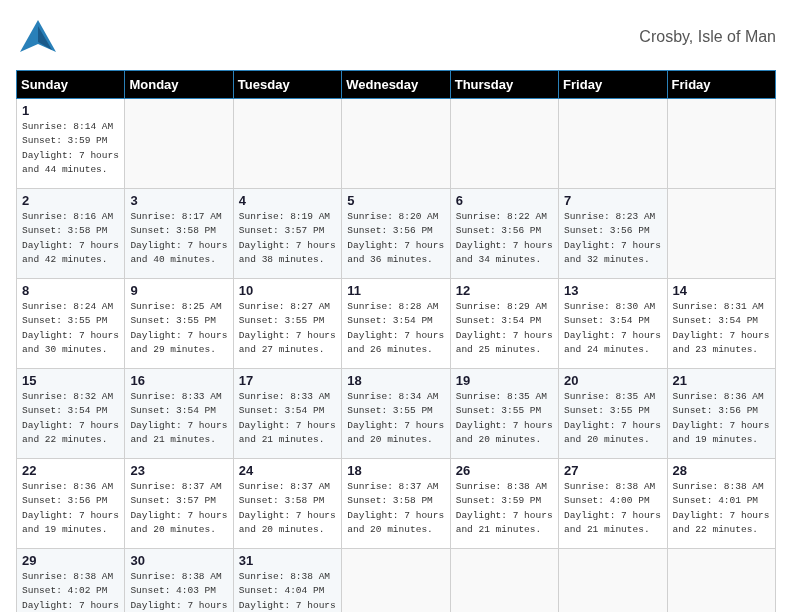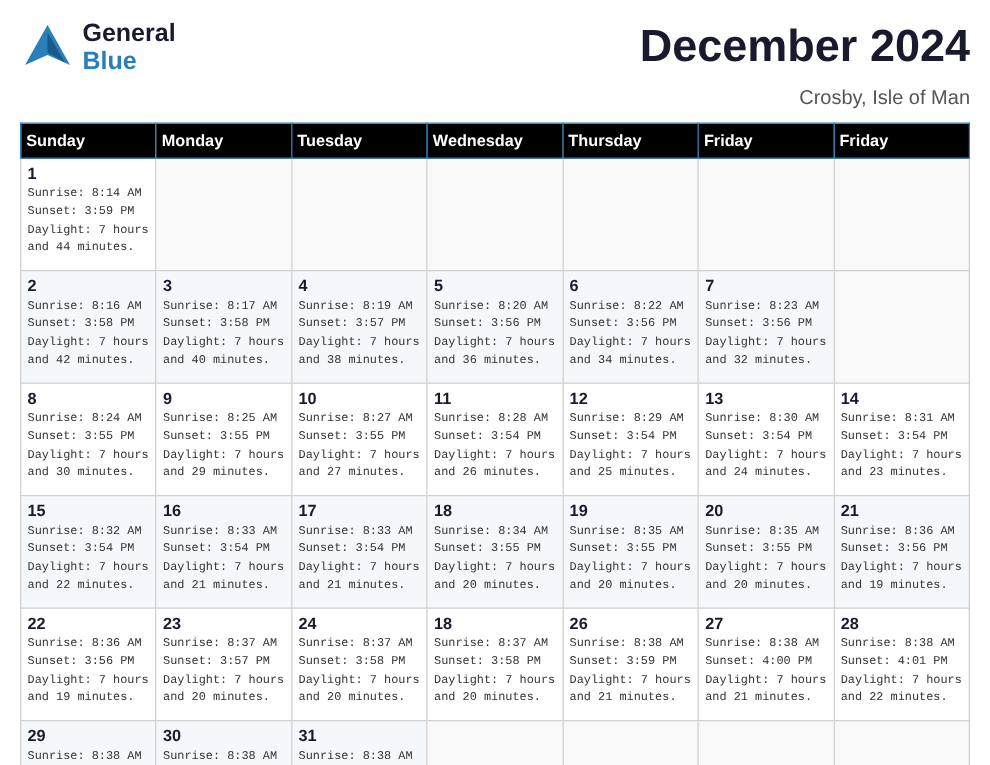--- a/index.html
+++ b/index.html
@@ -83,27 +83,22 @@
 </head>
 <body>
 
 <div class="header-area">
   <div class="logo-wrapper">
     <svg class="logo-svg" width="44" height="44" viewBox="0 0 44 44">
 
       <polygon points="22,4 40,36 22,28 4,36" fill="#2980b9"></polygon>
       <polygon points="22,10 36,34 22,26" fill="#1a5a8a"></polygon>
     </svg>
-    <div style="display:flex;flex-direction:column;line-height:1.1;">
-      <span style="font-size:20px;font-weight:bold;color:#1a1a2e;">General</span>
-      <span style="font-size:20px;font-weight:bold;color:#2980b9;">Blue</span>
-    </div>
   </div>
   <div class="title-area">
-    <div class="month-title">December 2024</div>
     <div class="location-title">Crosby, Isle of Man</div>
   </div>
 </div>
 
 <table class="calendar">
   <thead>
     <tr>
     <th>Sunday</th>
         <th>Monday</th>
         <th>Tuesday</th>

